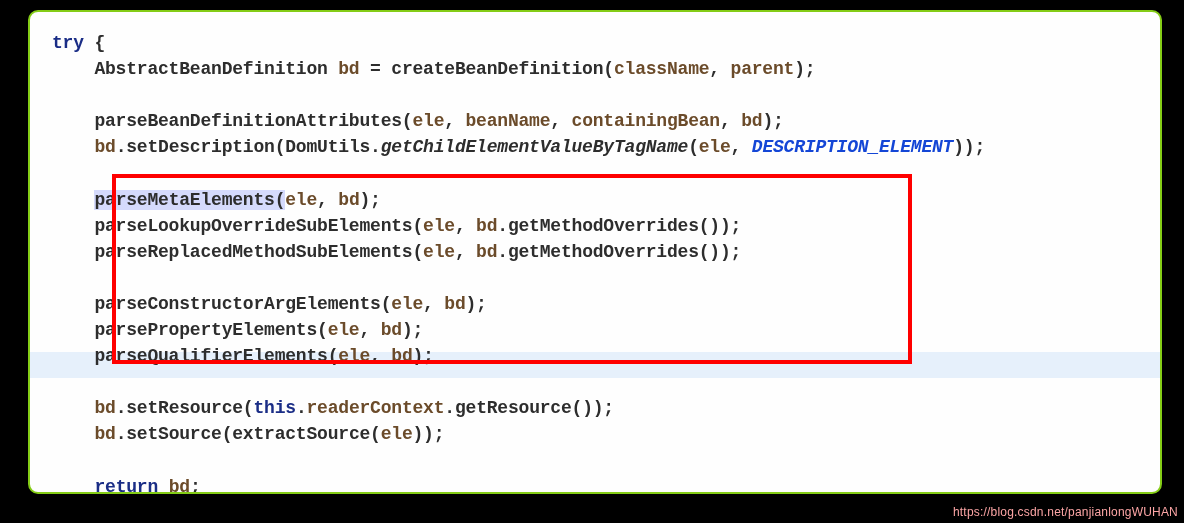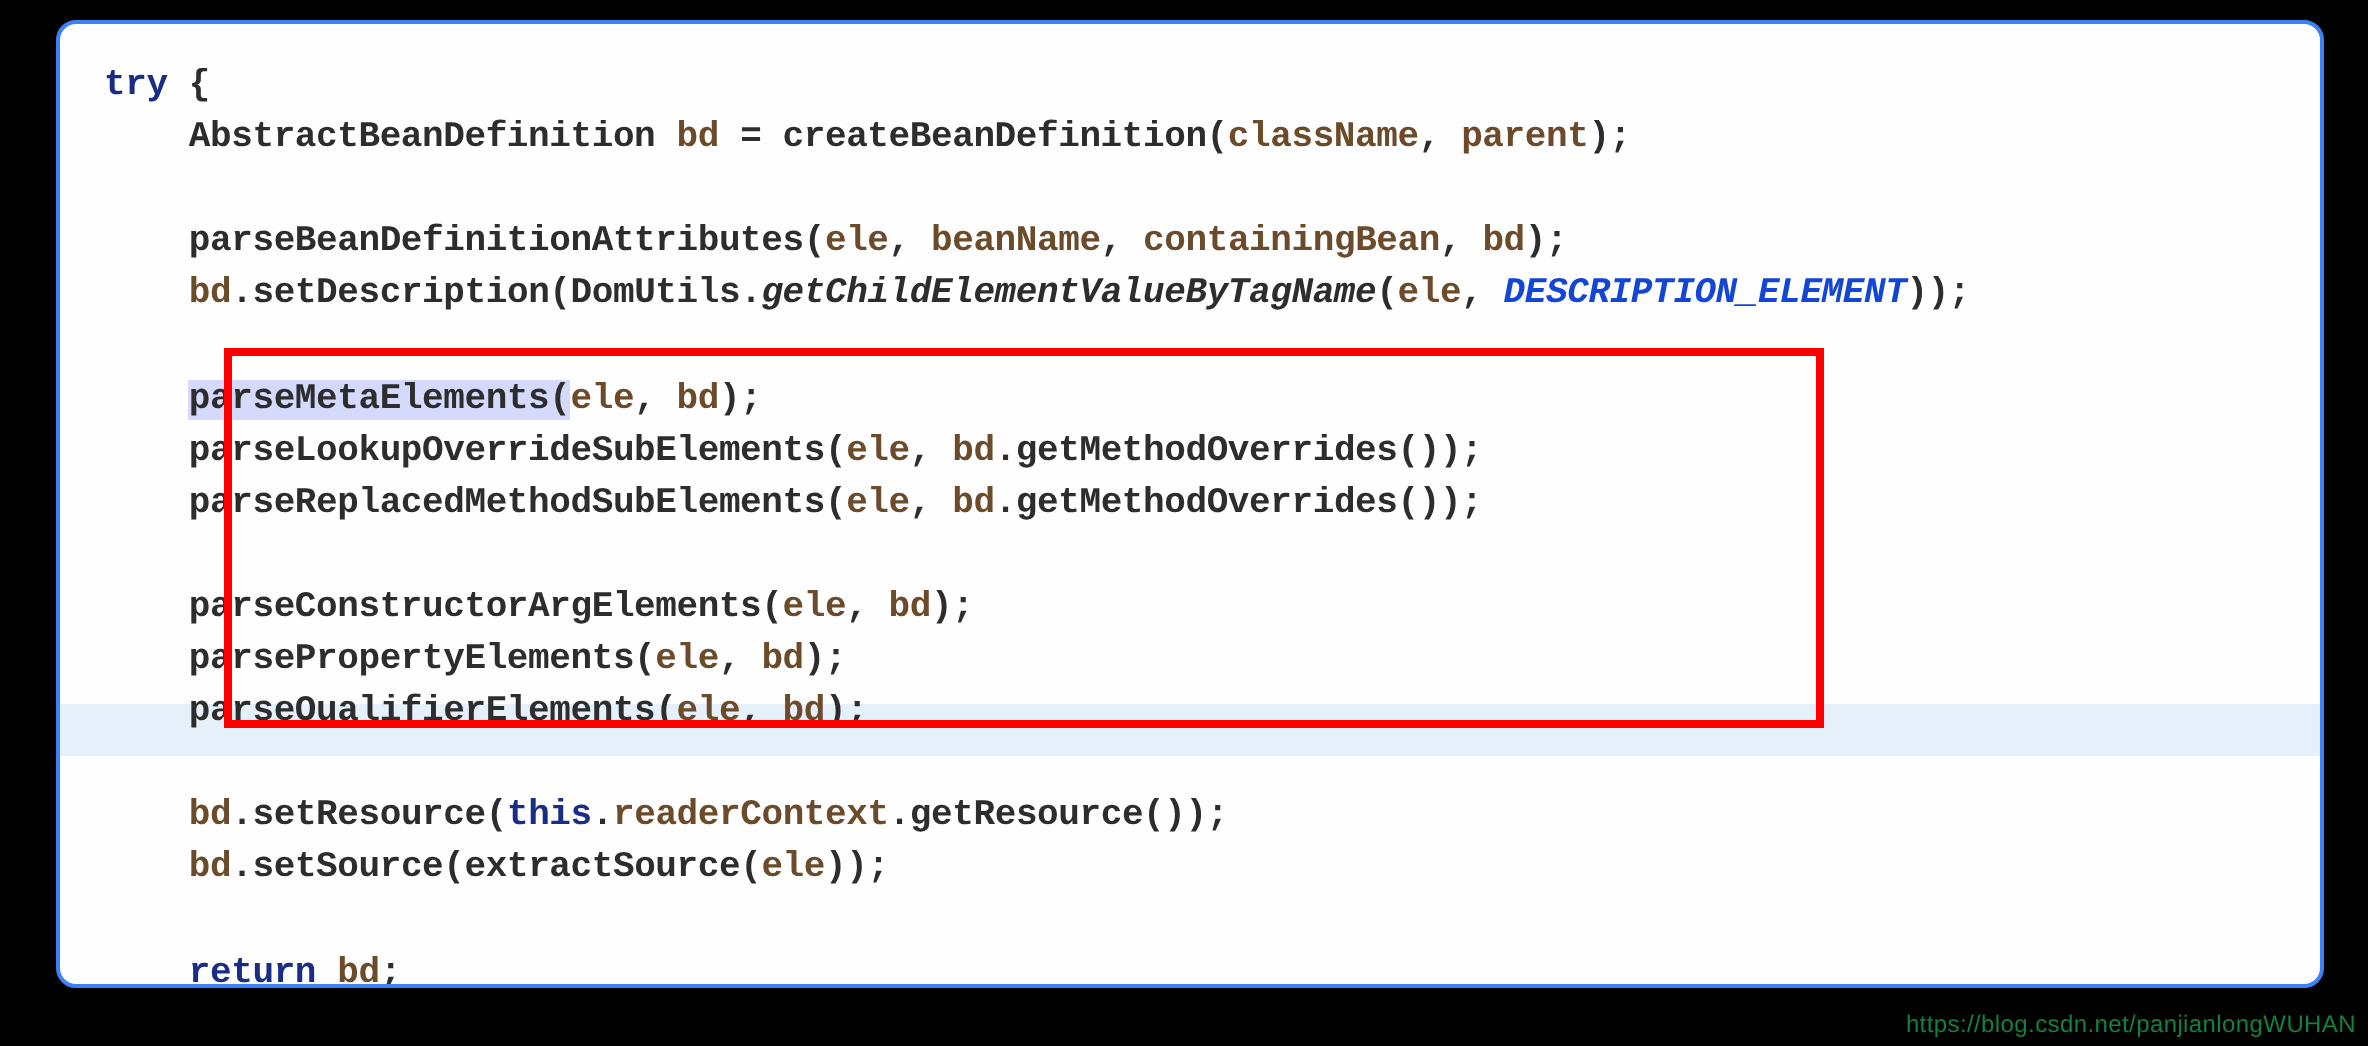--- a/index.html
+++ b/index.html
@@ -12,21 +12,21 @@
     position: relative;
     overflow: hidden;
   }
   .card {
     position: absolute;
     left: 28px;
     top: 10px;
     width: 1134px;
     height: 484px;
     background: #fefefe;
-    border: 2px solid #3b82f6;
+    border: 2px solid #84cc16;
     border-radius: 10px;
     padding: 18px 22px 10px 22px;
     overflow: hidden;
   }
   .code {
     white-space: pre;
     line-height: 1.45;
     color: #2d2d2d;
     font-weight: 600;
     letter-spacing: -0.2px;
@@ -51,21 +51,21 @@
     z-index: 2;
     pointer-events: none;
   }
   .code-wrap { position: relative; z-index: 1; }
   .watermark {
     position: absolute;
     right: 6px;
     bottom: 4px;
     font-family: Arial, sans-serif;
     font-size: 12px;
-    color: #15803d;
+    color: #fca5a5;
     font-weight: 400;
     letter-spacing: 0.2px;
   }
 </style>
 </head>
 <body>
 
 <div class="card">
   <div class="linehl" style="top:340px;"></div>
   <div class="redr" style="left:82px; top:162px; width:800px; height:190px;"></div>

